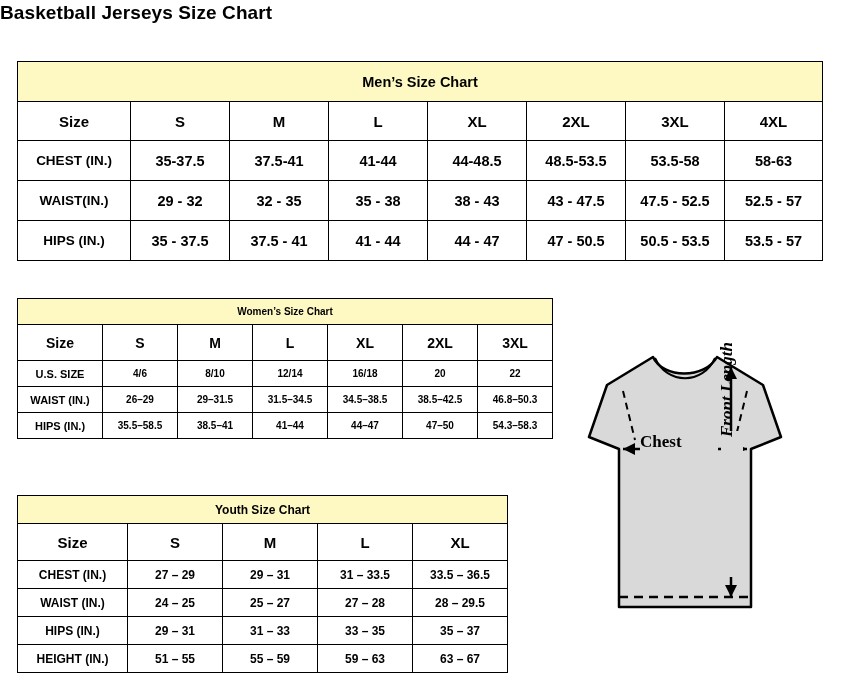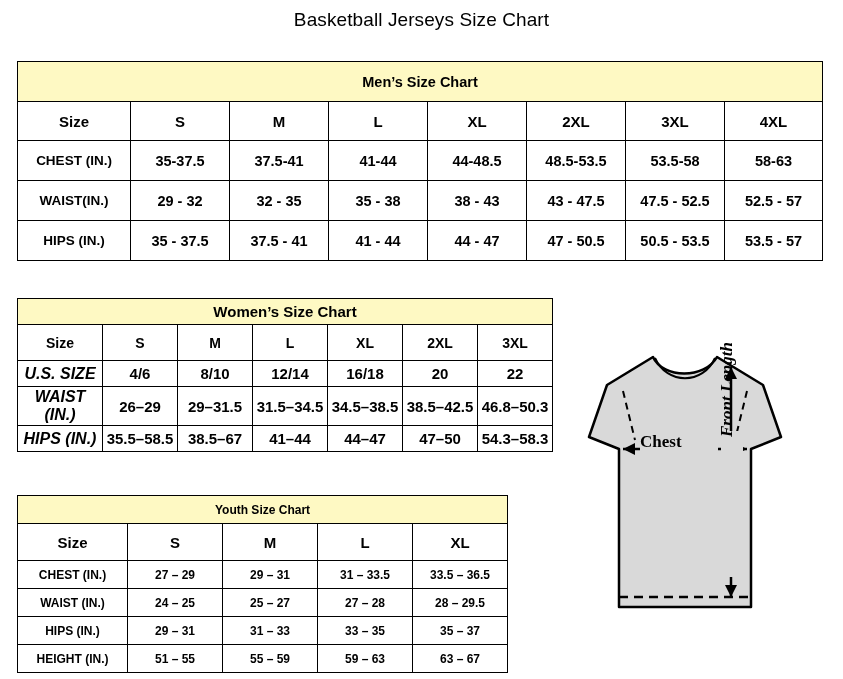--- a/index.html
+++ b/index.html
@@ -9,24 +9,24 @@
   }
   body {
     width: 843px;
     height: 679px;
     position: relative;
     font-family: "Liberation Sans", sans-serif;
     color: #000000;
     overflow: hidden;
   }
   .page-title {
-    text-align: center;
+    text-align: left;
     font-size: 19px;
-    font-weight: normal;
-    padding-top: 9px;
+    font-weight: bold;
+    padding-top: 2px;
     letter-spacing: 0.1px;
   }
   table {
     border-collapse: collapse;
     table-layout: fixed;
   }
   td, th {
     border: 1px solid #000000;
     text-align: center;
     vertical-align: middle;
@@ -55,22 +55,22 @@
   #mens-table td { font-size: 14.5px; height: 37px; }
   #mens-table .rowlabel { font-size: 13.5px; }
   
   #womens-table {
     position: absolute;
     left: 17px;
     top: 298px;
     width: 535px;
   }
   #womens-table .hdr { height: 33px; font-size: 14px; }
-  #womens-table td { font-size: 15px; height: 23px; }
-  #womens-table .rowlabel { font-size: 16px; font-style: italic; }
+  #womens-table td { font-size: 10px; height: 23px; }
+  #womens-table .rowlabel { font-size: 11px; }
   
   #youth-table {
     position: absolute;
     left: 17px;
     top: 495px;
     width: 404px;
   }
   #youth-table .hdr { height: 34px; font-size: 15px; }
   #youth-table td { font-size: 12px; height: 25px; }
   #youth-table .rowlabel { font-size: 12px; }
@@ -204,21 +204,21 @@
       <td>26–29</td>
       <td>29–31.5</td>
       <td>31.5–34.5</td>
       <td>34.5–38.5</td>
       <td>38.5–42.5</td>
       <td>46.8–50.3</td>
     </tr>
     <tr>
       <td class="rowlabel">HIPS  (IN.)</td>
       <td>35.5–58.5</td>
-      <td>38.5–67</td>
+      <td>38.5–41</td>
       <td>41–44</td>
       <td>44–47</td>
       <td>47–50</td>
       <td>54.3–58.3</td>
     </tr>
   </tbody>
 </table>
 
 <table id="youth-table">
   <colgroup>

